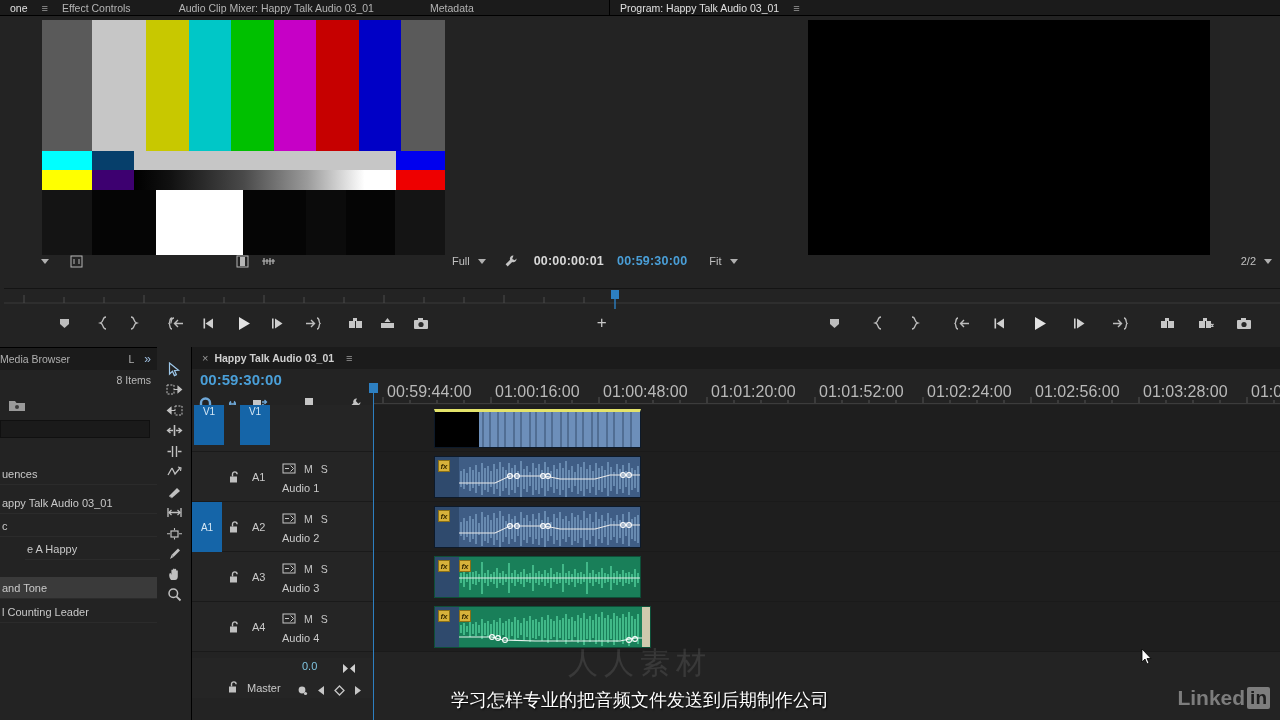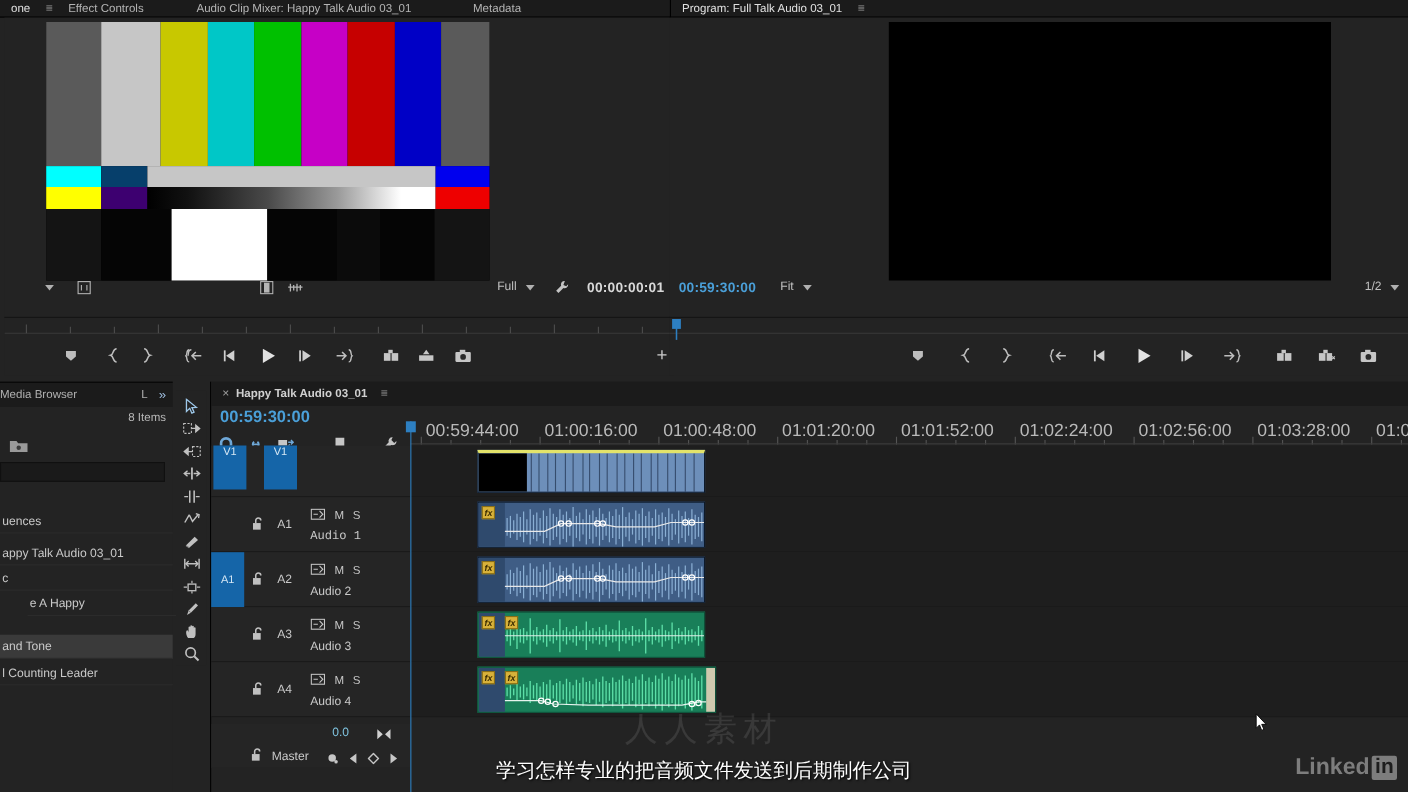--- a/index.html
+++ b/index.html
@@ -272,35 +272,35 @@
             <rect x="1" y="3" width="14" height="9" rx="1" fill="#c6c6c6"></rect>
             <rect x="5" y="1" width="5" height="2" fill="#c6c6c6"></rect>
             <circle cx="8" cy="7.5" r="2.6" fill="#2a2a2a"></circle>
           </svg>
       </span>
       <span class="ibtn" style="margin-left:160px; font-size:17px; color:#c8c8c8;">+</span>
     </div>
   </div>
 
   <div class="tabbar" style="left:609px; top:0; width:671px; border-left:1px solid #000;">
-    <span class="tab active">Program: Full Talk Audio 03_01</span>
+    <span class="tab active">Program: Happy Talk Audio 03_01</span>
     <span class="menu-glyph">≡</span>
   </div>
 
   <div id="program-monitor">
     <div id="program-video"></div>
 
     <div class="mon-infobar" style="top:234px; width:671px; padding-left:8px;">
       <span class="tc blue">00:59:30:00</span>
       <span class="dropdown" style="margin-left:22px;">
         <span>Fit</span>
         <span class="caret"></span>
       </span>
       <span class="dropdown" style="margin-left:auto; margin-right:8px;">
-        <span>1/2</span>
+        <span>2/2</span>
         <span class="caret"></span>
       </span>
     </div>
 
     <div class="mon-scrub" style="top:272px; width:671px;">
       <svg class="mon-ticks" viewBox="0 0 671 22" preserveAspectRatio="none">
         <line x1="0" y1="14" x2="671" y2="14" stroke="#3a3a3a" stroke-width="1"></line>
         <rect x="2" y="1" width="8" height="9" fill="#2d7fc1"></rect>
         <line x1="6" y1="1" x2="6" y2="20" stroke="#2d7fc1" stroke-width="1.4"></line>
       </svg>
@@ -624,21 +624,21 @@
         <span class="trk-ctrl" style="top:8px;">
           <span>
             <svg width="14" height="11" viewBox="0 0 14 11">
                 <rect x="1" y="1" width="12" height="9" fill="none" stroke="#c6c6c6"></rect>
                 <path d="M3 5.5 h4 M8.5 2.5 L11.5 5.5 L8.5 8.5" fill="none" stroke="#c6c6c6"></path>
               </svg>
           </span>
           <span class="ms">M</span>
           <span class="ms">S</span>
         </span>
-        <span class="trk-label2" style="top:30px;font-family:Liberation Mono, monospace;">Audio 1</span>
+        <span class="trk-label2" style="top:30px;">Audio 1</span>
       </div>
       <div class="tbody" style="top:47px; height:50px;">
         <div class="clip" style="left:61px; top:4px; width:207px; height:42px; background:#3f5d85;">
           <svg width="207" height="42" viewBox="0 0 207 42" style="position:absolute;left:0;top:0;">
             <rect x="0" y="0" width="207" height="42" fill="#3f5d85"></rect>
             <rect x="0" y="0" width="24" height="42" fill="#2f4a6d"></rect>
             <g stroke="#8fb4d9" stroke-width="1.1" opacity="0.95">
               <line x1="26" y1="14" x2="26" y2="30"></line>
                 <line x1="29" y1="12" x2="29" y2="32"></line>
               <line x1="32" y1="16" x2="32" y2="28"></line>

